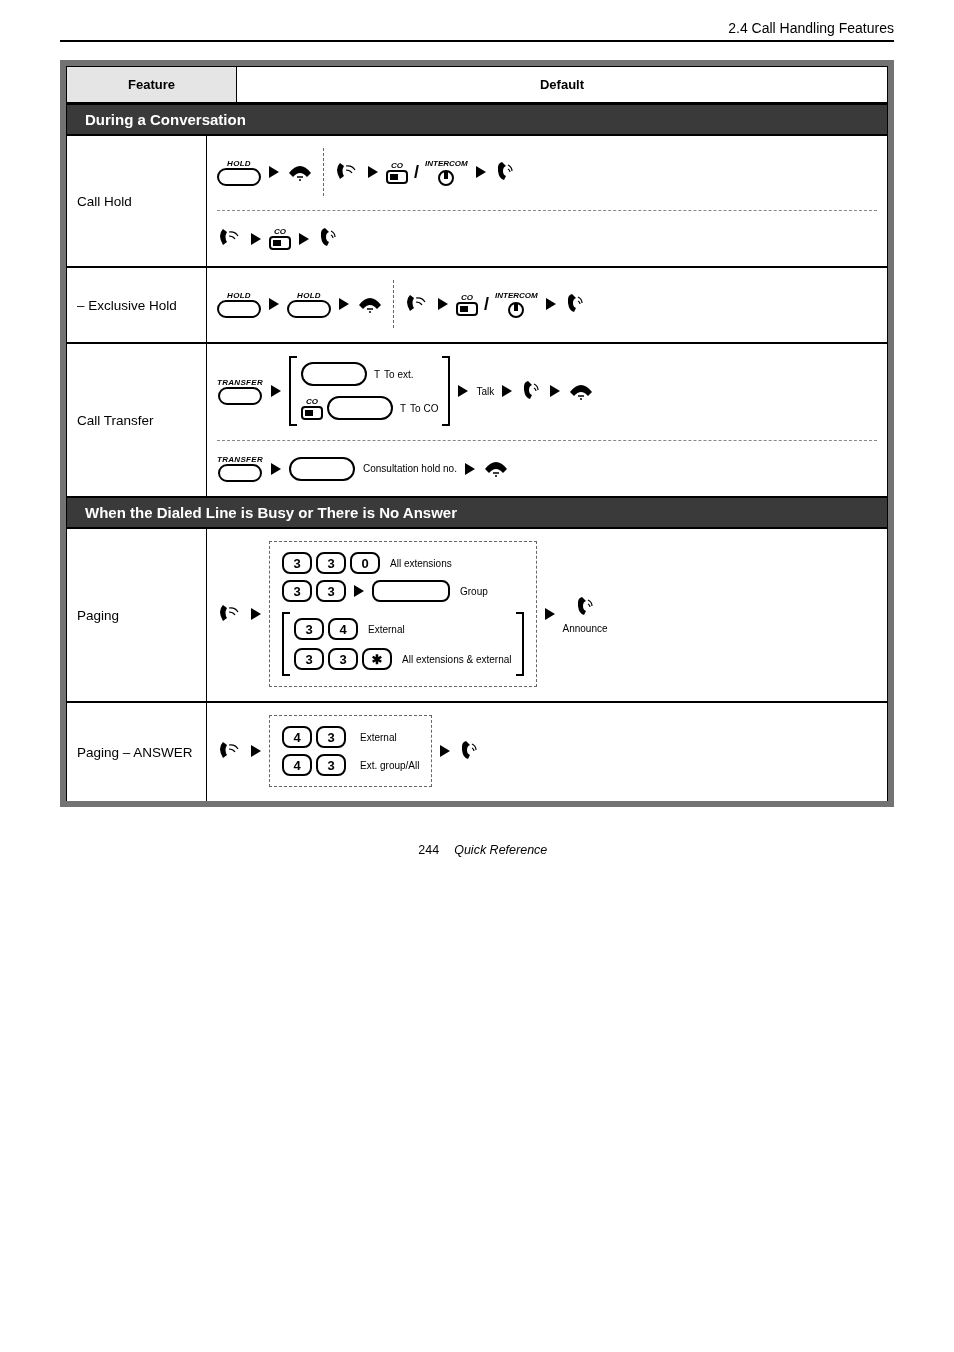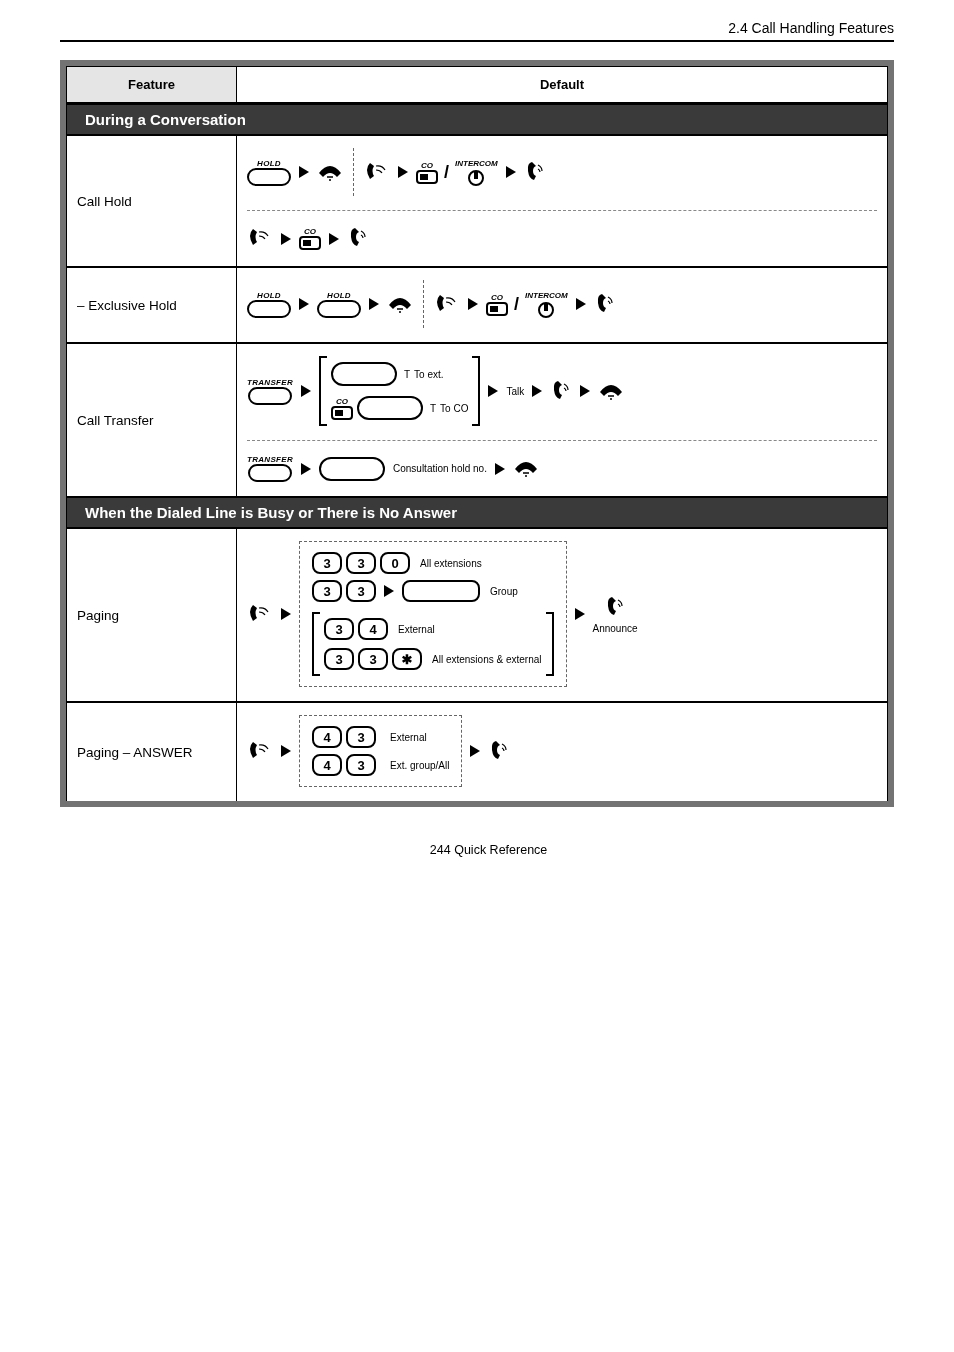--- a/index.html
+++ b/index.html
@@ -31,21 +31,21 @@
     flex: 1; background: #fff; padding: 10px 16px; text-align: center; font-weight: bold;
     border-bottom: 1px solid #000;
   }
   .section-bar {
     background: #3a3a3a; color: #ffffff; font-weight: bold; font-size: 15px;
     padding: 6px 18px; border-bottom: 1px solid #000;
   }
   .row { display: flex; border-bottom: 1px solid #000; }
   .row:last-child { border-bottom: none; }
   .row-left {
-    width: 170px; border-right: 1px solid #000; padding: 0 10px;
+    width: 140px; border-right: 1px solid #000; padding: 0 10px;
     display: flex; align-items: center; font-size: 13.5px;
   }
   .row-right { flex: 1; padding: 12px 10px 14px 10px; }
 
   
   .seq { display: flex; align-items: center; flex-wrap: wrap; gap: 6px 4px; }
   .seq + .sub-row-divider { margin: 14px 0; }
   .sub-row-divider {
     border: 0; border-top: 1px dashed #888; margin: 12px 0;
   }
@@ -95,22 +95,22 @@
   }
 
   .small-label { font-size: 10px; }
 
   .stack { display: inline-flex; flex-direction: column; align-items: center; }
   .stack .cap { font-size: 10px; margin-top: 2px; }
 
   .footer-txt {
     margin-top: 36px; font-size: 12.5px; text-align: center;
   }
-  .footer-txt .pg { display: inline-block; width: 44px; text-align: right; }
-  .footer-txt .title { }
+  .footer-txt .pg { display: inline-block; width: 44px; text-align: center; }
+  .footer-txt .title { font-style: italic; }
 
   .t-label { font-size: 10px; margin-left: 3px; }
 
   
   .ico { display:inline-block; }
   .co-txt { font-size:8px; font-weight:bold; }
   .stack-ico { display:inline-flex; flex-direction:column; align-items:center; }
   .stack-ico .lbl { font-size:8px; font-weight:bold; font-style:italic; }
 </style>
 </head>

